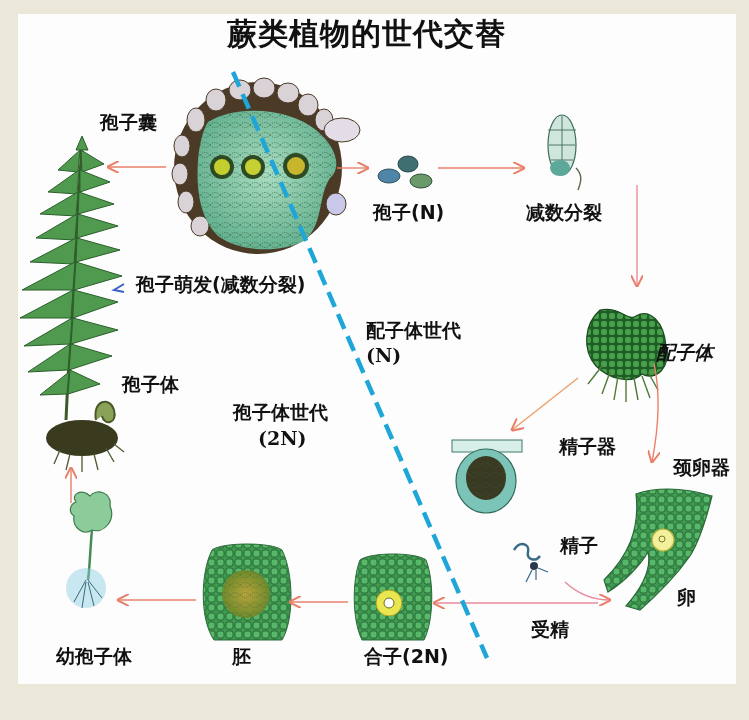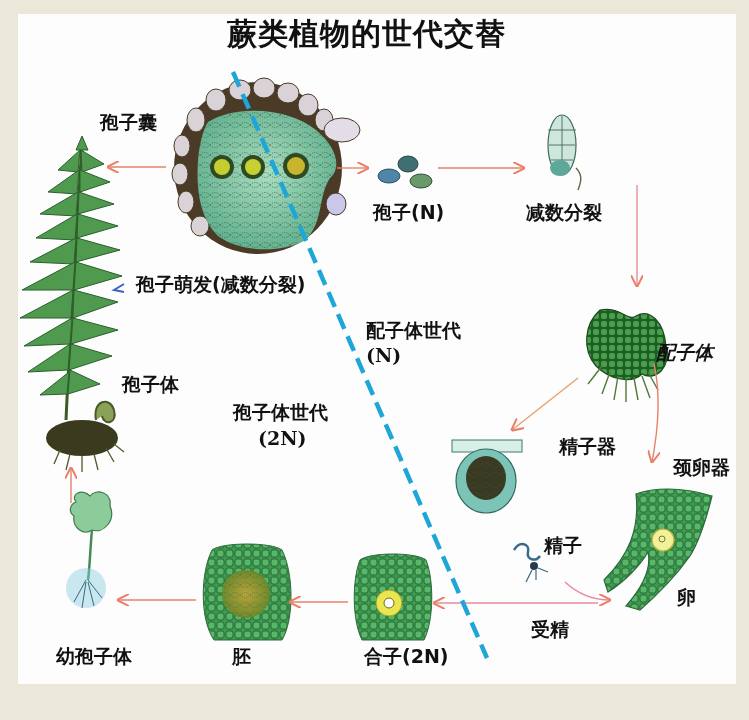--- a/index.html
+++ b/index.html
@@ -228,18 +228,18 @@
 <div class="lbl sans" style="left:526px; top:200px;">减数分裂</div>
 <div class="lbl sans" style="left:136px; top:272px;">孢子萌发(减数分裂)</div>
 <div class="lbl sans" style="left:366px; top:318px;">配子体世代</div>
 <div class="lbl" style="left:366px; top:343px;">(N)</div>
 <div class="lbl sans" style="left:656px; top:340px;font-style:italic;">配子体</div>
 <div class="lbl sans" style="left:122px; top:372px;">孢子体</div>
 <div class="lbl sans" style="left:233px; top:400px;">孢子体世代</div>
 <div class="lbl" style="left:258px; top:426px;">(2N)</div>
 <div class="lbl sans" style="left:559px; top:434px;">精子器</div>
 <div class="lbl sans" style="left:655px; top:455px;margin-left:18px;">颈卵器</div>
-<div class="lbl sans" style="left:544px; top:533px;">精子</div>
+<div class="lbl sans" style="left:560px; top:533px;">精子</div>
 <div class="lbl sans" style="left:677px; top:585px;">卵</div>
 <div class="lbl sans" style="left:508px; top:617px;margin-left:23px;">受精</div>
 <div class="lbl sans" style="left:364px; top:644px;">合子(2N)</div>
 <div class="lbl sans" style="left:232px; top:644px;">胚</div>
 <div class="lbl sans" style="left:56px; top:644px;">幼孢子体</div>
 
 </body></html>

